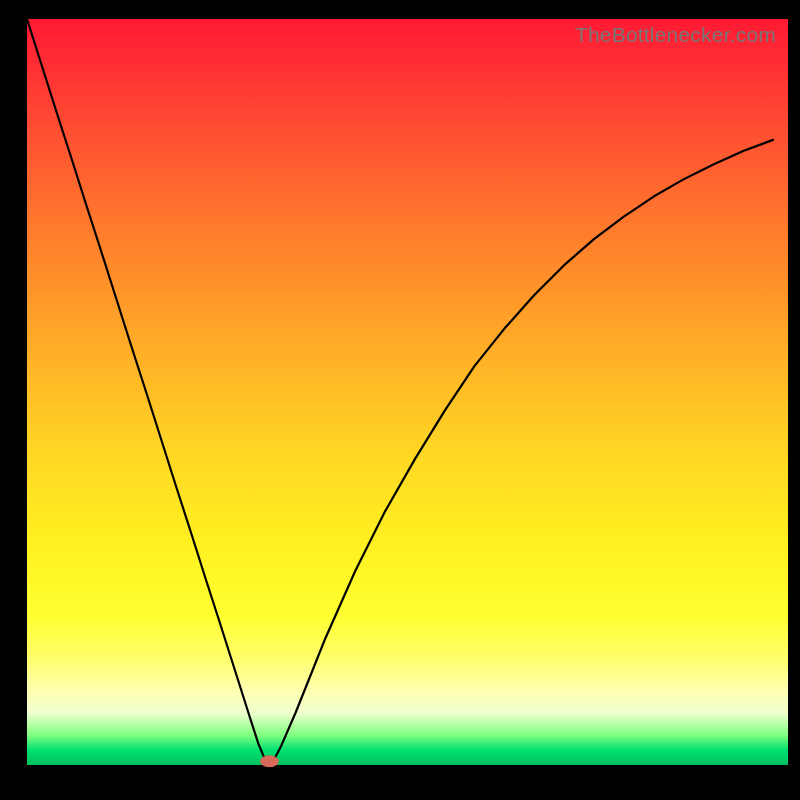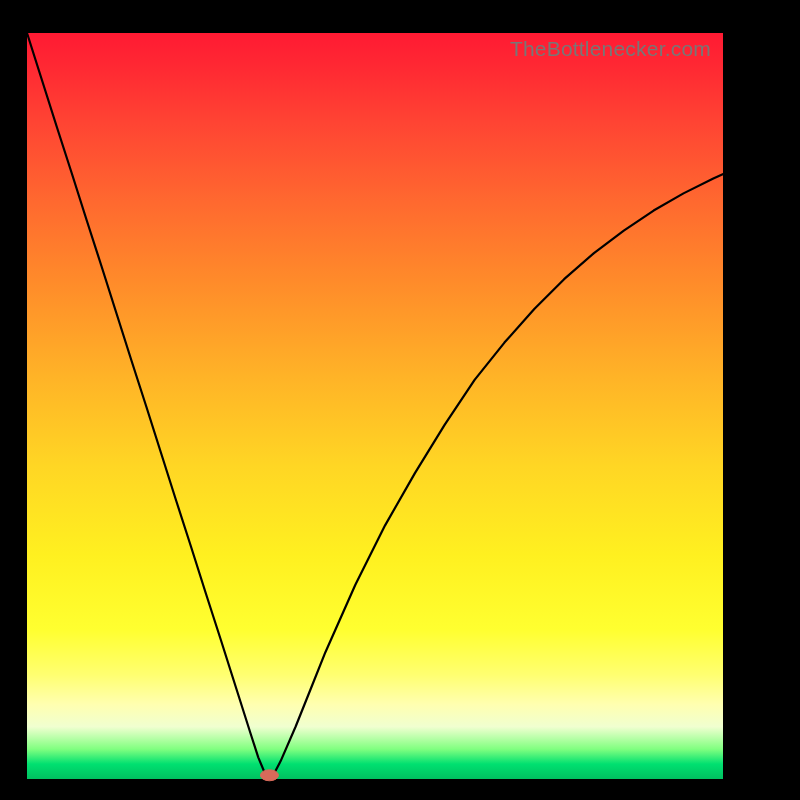--- a/index.html
+++ b/index.html
@@ -6,22 +6,22 @@
   html, body { width: 800px; height: 800px; overflow: hidden; background: #000; }
   .frame {
     width: 800px;
     height: 800px;
     background: #000;
     position: relative;
   }
   .plot-area {
     position: absolute;
     left: 27px;
-    top: 33px;
-    width: 696px;
+    top: 19px;
+    width: 761px;
     height: 746px;
     
     background: linear-gradient(to bottom,
       #ff1a33 0%,
       #ff2a33 5%,
       #ff4433 12%,
       #ff6a2f 23%,
       #ff8a2a 33%,
       #ffb327 46%,
       #ffd624 58%,

